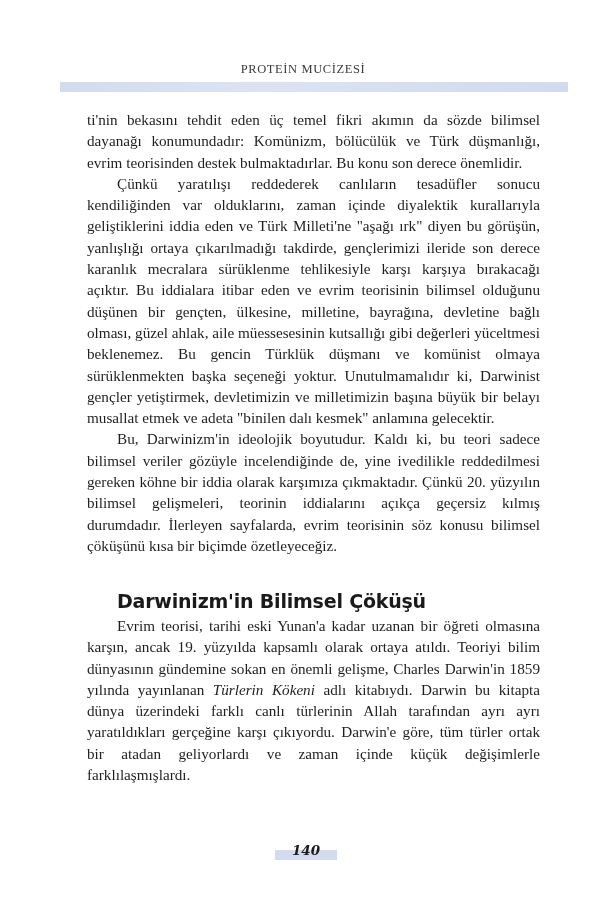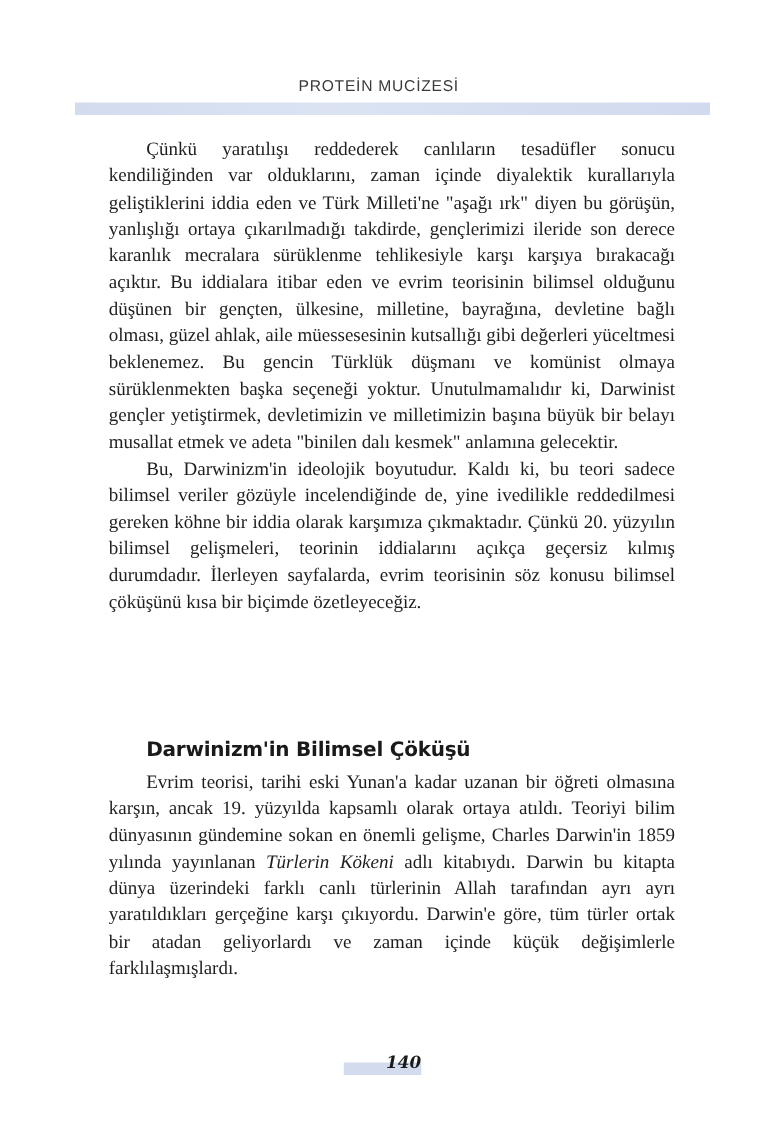--- a/index.html
+++ b/index.html
@@ -14,21 +14,21 @@
       overflow: hidden;
       font-family: "DejaVu Serif", "Liberation Serif", serif;
       color: #1e1e1e;
     }
     .running-head {
       position: absolute;
       top: 62px;
       left: 0;
       width: 606px;
       text-align: center;
-      font-family: Liberation Sans, sans-serif;
+      font-family: Liberation Serif, serif;
       font-size: 12.5px;
       letter-spacing: 0.6px;
       color: #3a3a3a;
     }
     .head-band {
       position: absolute;
       top: 82px;
       left: 60px;
       width: 508px;
       height: 10px;
@@ -52,55 +52,56 @@
     .text-block p.no-indent {
       text-indent: 0;
     }
     #block-1 { top: 109px; }
     .section-heading {
       position: absolute;
       top: 590px;
       left: 117px;
       font-family: "DejaVu Sans", "Liberation Sans", sans-serif;
       font-weight: bold;
-      font-size: 16px;
+      font-size: 19px;
       color: #1a1a1a;
       letter-spacing: -0.2px;
       margin: 0;
     }
     #block-2 { top: 615px; }
     em { font-style: italic; }
     .folio-band {
       position: absolute;
       top: 850px;
       left: 275px;
       width: 62px;
       height: 10px;
       background: #d3dcef;
     }
     .folio {
       position: absolute;
       top: 842px;
       left: 275px;
       width: 62px;
-      text-align: right;
+      text-align: center;
       font-family: "DejaVu Serif", "Liberation Serif", serif;
       font-style: italic;
       font-weight: bold;
       font-size: 13.5px;
       color: #1a1a1a;
     }
   </style>
 </head>
 <body>
 
 <div class="running-head">PROTEİN MUCİZESİ</div>
 <div class="head-band"></div>
 
 <div class="text-block" id="block-1">
+  <p class="no-indent">ti'nin bekasını tehdit eden üç temel fikri akımın da sözde bilimsel dayanağı konumundadır: Komünizm, bölücülük ve Türk düşmanlığı, evrim teorisinden destek bulmaktadırlar. Bu konu son derece önemlidir.</p>
   <p>Çünkü yaratılışı reddederek canlıların tesadüfler sonucu kendiliğinden var olduklarını, zaman içinde diyalektik kurallarıyla geliştiklerini iddia eden ve Türk Milleti'ne "aşağı ırk" diyen bu görüşün, yanlışlığı ortaya çıkarılmadığı takdirde, gençlerimizi ileride son derece karanlık mecralara sürüklenme tehlikesiyle karşı karşıya bırakacağı açıktır. Bu iddialara itibar eden ve evrim teorisinin bilimsel olduğunu düşünen bir gençten, ülkesine, milletine, bayrağına, devletine bağlı olması, güzel ahlak, aile müessesesinin kutsallığı gibi değerleri yüceltmesi beklenemez. Bu gencin Türklük düşmanı ve komünist olmaya sürüklenmekten başka seçeneği yoktur. Unutulmamalıdır ki, Darwinist gençler yetiştirmek, devletimizin ve milletimizin başına büyük bir belayı musallat etmek ve adeta "binilen dalı kesmek" anlamına gelecektir.</p>
   <p>Bu, Darwinizm'in ideolojik boyutudur. Kaldı ki, bu teori sadece bilimsel veriler gözüyle incelendiğinde de, yine ivedilikle reddedilmesi gereken köhne bir iddia olarak karşımıza çıkmaktadır. Çünkü 20. yüzyılın bilimsel gelişmeleri, teorinin iddialarını açıkça geçersiz kılmış durumdadır. İlerleyen sayfalarda, evrim teorisinin söz konusu bilimsel çöküşünü kısa bir biçimde özetleyeceğiz.</p>
 </div>
 
 <h2 class="section-heading">Darwinizm'in Bilimsel Çöküşü</h2>
 
 <div class="text-block" id="block-2">
   <p><span>Evrim teorisi, tarihi eski Yunan'a kadar uzanan bir öğreti olmasına karşın, ancak 19. yüzyılda kapsamlı olarak ortaya atıldı. Teoriyi bilim dünyasının gündemine sokan en önemli gelişme, Charles Darwin'in 1859 yılında yayınlanan </span><em>Türlerin Kökeni</em><span> adlı kitabıydı. Darwin bu kitapta dünya üzerindeki farklı canlı türlerinin Allah tarafından ayrı ayrı yaratıldıkları gerçeğine karşı çıkıyordu. Darwin'e göre, tüm türler ortak bir atadan geliyorlardı ve zaman içinde küçük değişimlerle farklılaşmışlardı.</span></p>
 </div>
 

